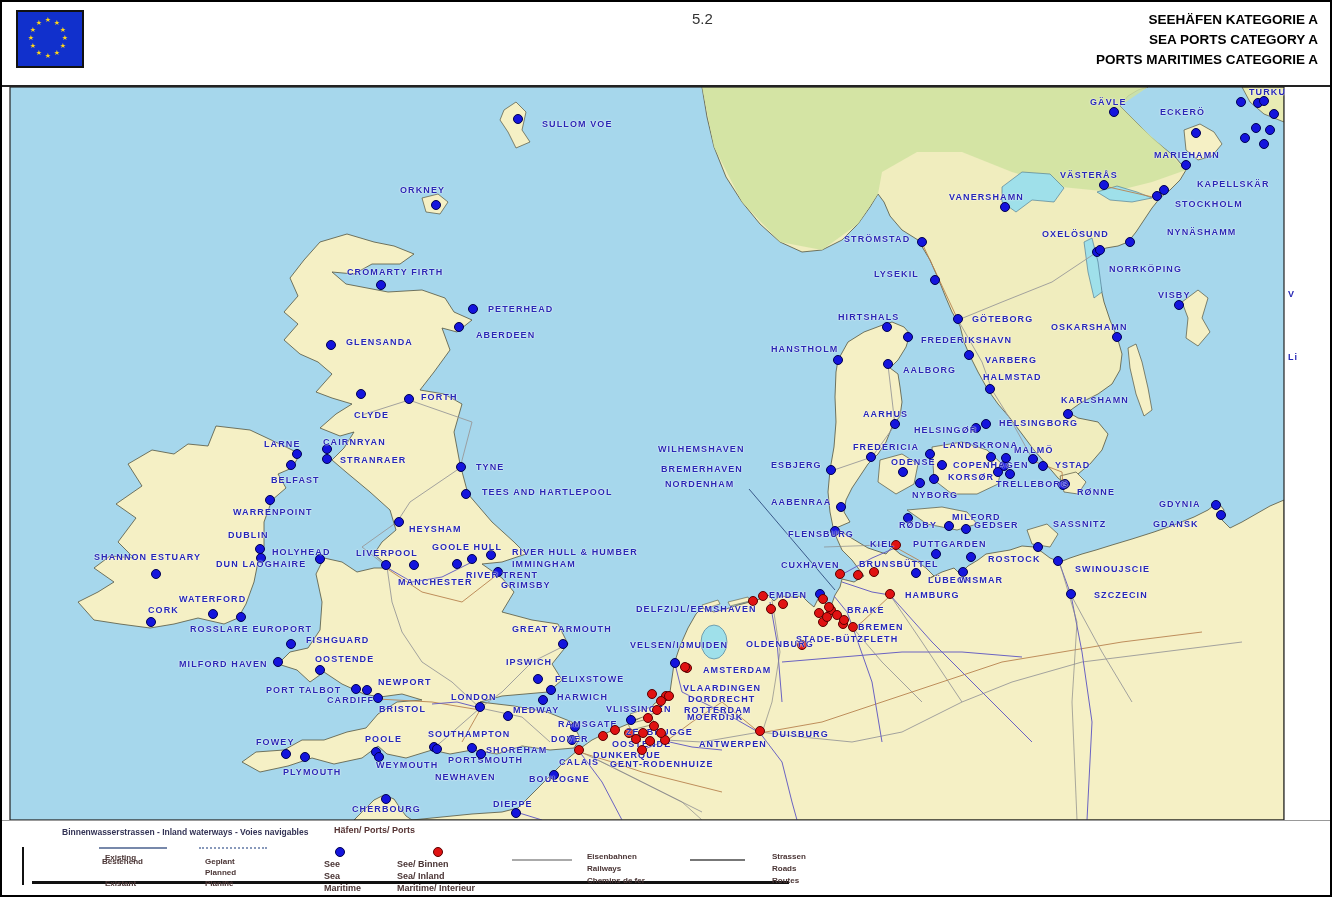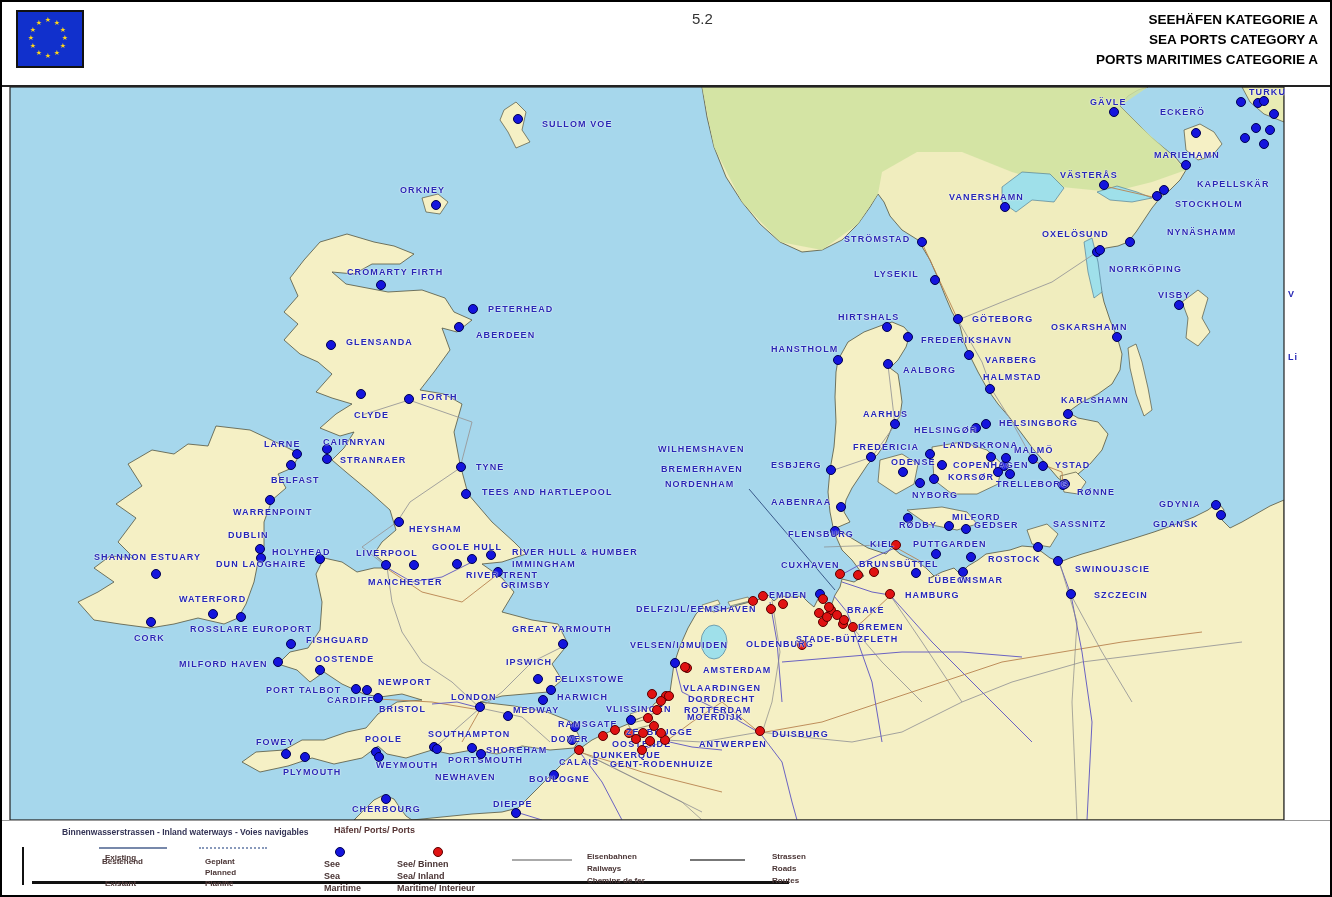--- a/index.html
+++ b/index.html
@@ -193,33 +193,33 @@
         <span class="plabel" style="left: 430px; top: 545px; color: rgb(39, 39, 181);">GOOLE HULL</span>
         <span class="plabel" style="left: 510px; top: 550px; color: rgb(39, 39, 181);">RIVER HULL &amp; HUMBER</span>
         <div class="dot" style="left: 491px; top: 565px; background: rgb(20, 20, 221); border-color: rgb(0, 0, 80);"></div>
         <span class="plabel" style="left: 510px; top: 562px; color: rgb(39, 39, 181);">IMMINGHAM</span>
         <div class="dot" style="left: 450px; top: 557px; background: rgb(20, 20, 221); border-color: rgb(0, 0, 80);"></div>
         <span class="plabel" style="left: 464px; top: 573px; color: rgb(39, 39, 181);">RIVER TRENT</span>
         <span class="plabel" style="left: 499px; top: 583px; color: rgb(39, 39, 181);">GRIMSBY</span>
         <div class="dot" style="left: 379px; top: 558px; background: rgb(20, 20, 221); border-color: rgb(0, 0, 80);"></div>
         <div class="dot" style="left: 407px; top: 558px; background: rgb(20, 20, 221); border-color: rgb(0, 0, 80);"></div>
         <span class="plabel" style="left: 354px; top: 551px; color: rgb(39, 39, 181);">LIVERPOOL</span>
-        <span class="plabel" style="left: 366px; top: 580px; color: rgb(39, 39, 181);">MANCHESTER</span>
+        <span class="plabel" style="left: 396px; top: 580px; color: rgb(39, 39, 181);">MANCHESTER</span>
         <div class="dot" style="left: 253px; top: 542px; background: rgb(20, 20, 221); border-color: rgb(0, 0, 80);"></div>
         <span class="plabel" style="left: 226px; top: 533px; color: rgb(39, 39, 181);">DUBLIN</span>
         <div class="dot" style="left: 254px; top: 551px; background: rgb(20, 20, 221); border-color: rgb(0, 0, 80);"></div>
         <span class="plabel" style="left: 214px; top: 562px; color: rgb(39, 39, 181);">DUN LAOGHAIRE</span>
         <div class="dot" style="left: 313px; top: 552px; background: rgb(20, 20, 221); border-color: rgb(0, 0, 80);"></div>
         <span class="plabel" style="left: 270px; top: 550px; color: rgb(39, 39, 181);">HOLYHEAD</span>
         <div class="dot" style="left: 149px; top: 567px; background: rgb(20, 20, 221); border-color: rgb(0, 0, 80);"></div>
         <span class="plabel" style="left: 92px; top: 555px; color: rgb(39, 39, 181);">SHANNON ESTUARY</span>
         <div class="dot" style="left: 206px; top: 607px; background: rgb(20, 20, 221); border-color: rgb(0, 0, 80);"></div>
         <span class="plabel" style="left: 177px; top: 597px; color: rgb(39, 39, 181);">WATERFORD</span>
         <div class="dot" style="left: 144px; top: 615px; background: rgb(20, 20, 221); border-color: rgb(0, 0, 80);"></div>
-        <span class="plabel" style="left: 132px; top: 608px; color: rgb(39, 39, 181); margin-top: 28px;">CORK</span>
+        <span class="plabel" style="left: 146px; top: 608px; color: rgb(39, 39, 181);">CORK</span>
         <div class="dot" style="left: 234px; top: 610px; background: rgb(20, 20, 221); border-color: rgb(0, 0, 80);"></div>
         <span class="plabel" style="left: 188px; top: 627px; color: rgb(39, 39, 181);">ROSSLARE EUROPORT</span>
         <div class="dot" style="left: 284px; top: 637px; background: rgb(20, 20, 221); border-color: rgb(0, 0, 80);"></div>
         <span class="plabel" style="left: 304px; top: 638px; color: rgb(39, 39, 181);">FISHGUARD</span>
         <div class="dot" style="left: 271px; top: 655px; background: rgb(20, 20, 221); border-color: rgb(0, 0, 80);"></div>
         <span class="plabel" style="left: 177px; top: 662px; color: rgb(39, 39, 181);">MILFORD HAVEN</span>
         <div class="dot" style="left: 313px; top: 663px; background: rgb(20, 20, 221); border-color: rgb(0, 0, 80);"></div>
         <span class="plabel" style="left: 313px; top: 657px; color: rgb(39, 39, 181);">OOSTENDE</span>
         <div class="dot" style="left: 349px; top: 682px; background: rgb(20, 20, 221); border-color: rgb(0, 0, 80);"></div>
         <span class="plabel" style="left: 264px; top: 688px; color: rgb(39, 39, 181);">PORT TALBOT</span>

